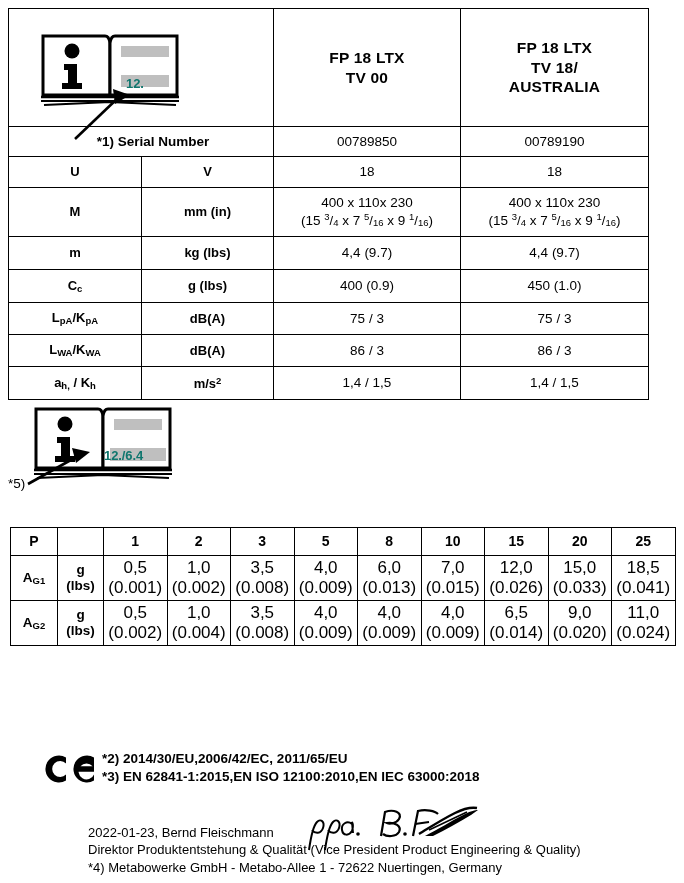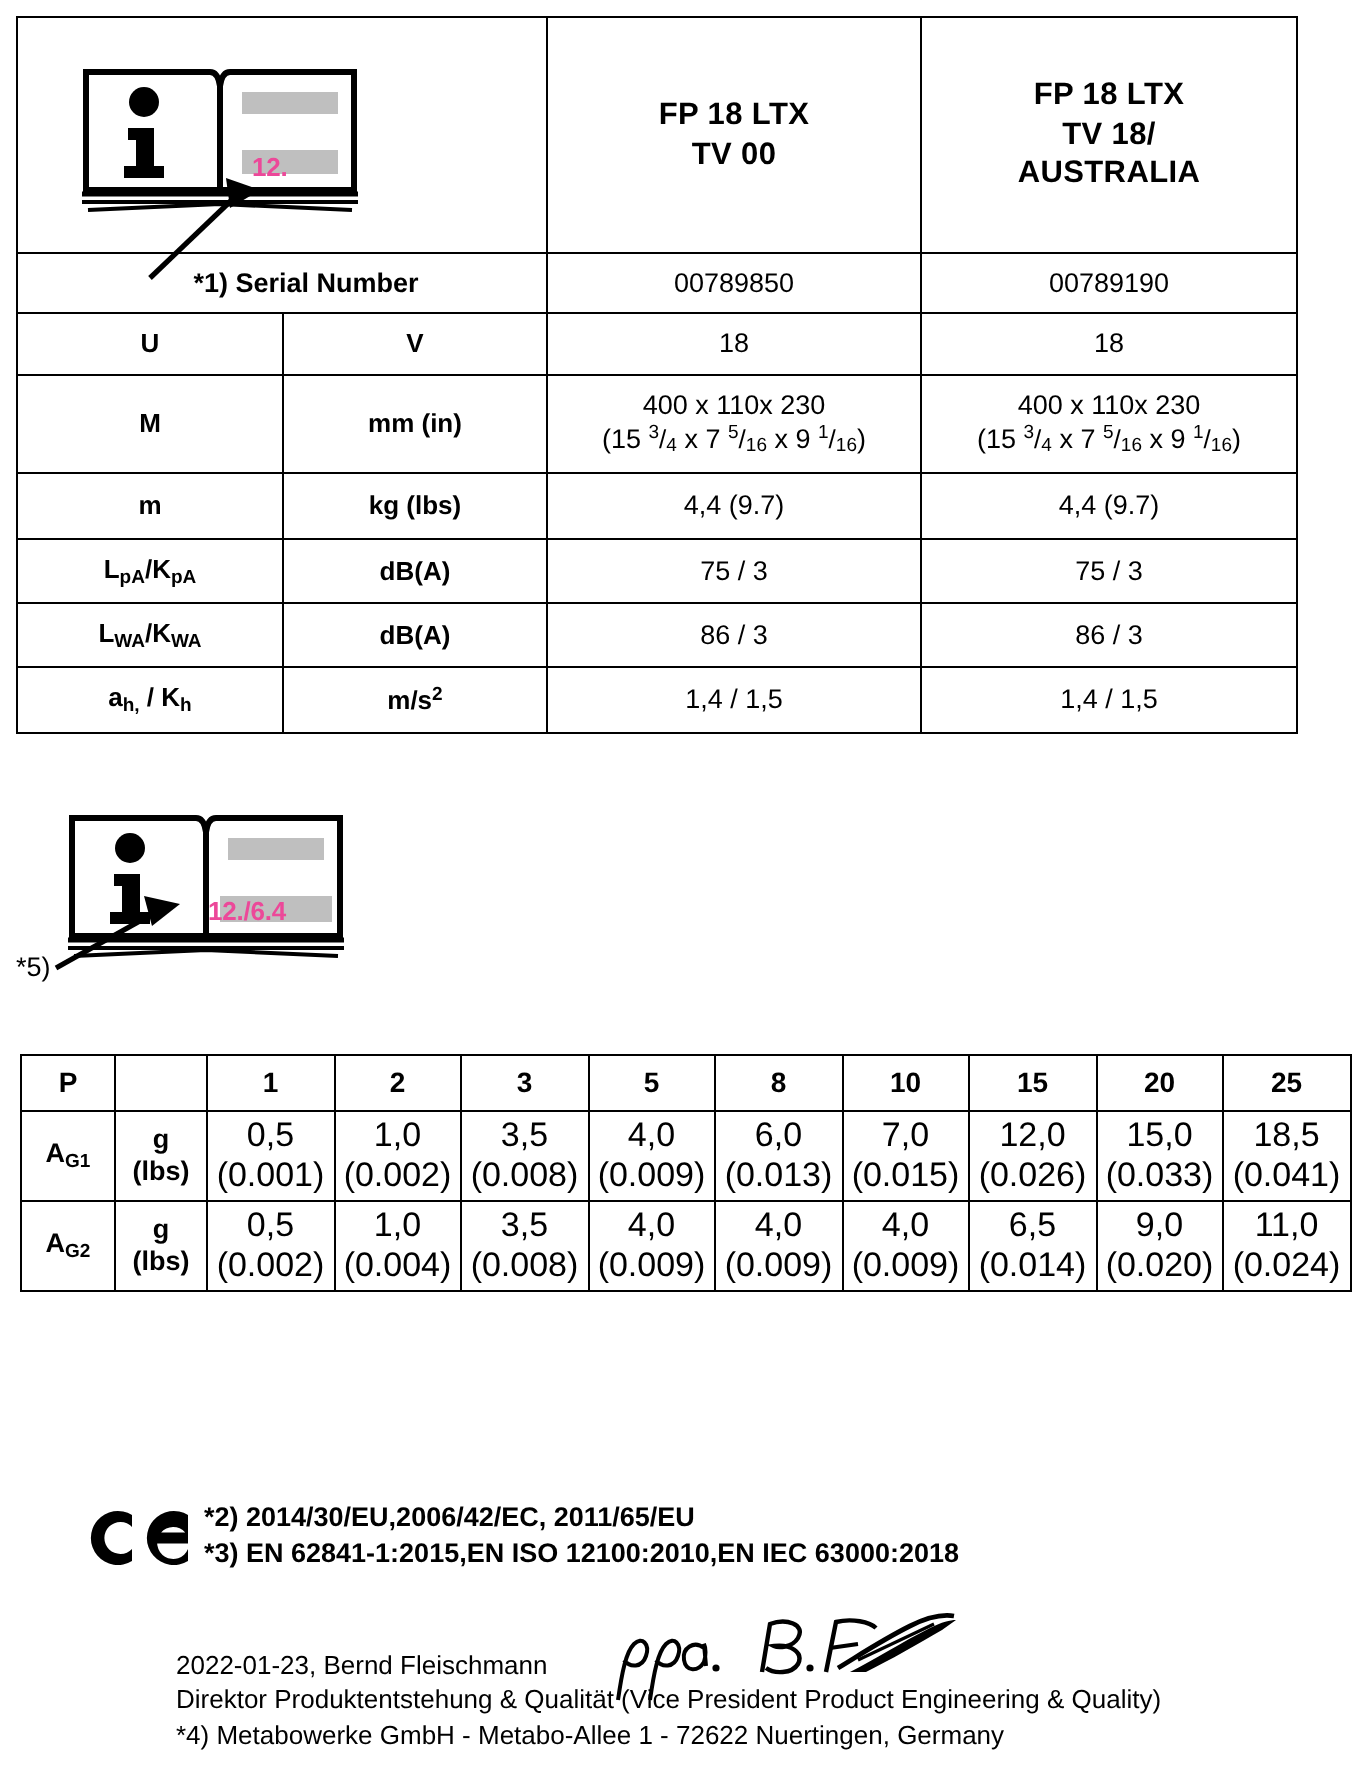--- a/index.html
+++ b/index.html
@@ -79,21 +79,21 @@
   .book {
     position: relative;
     width: 142px;
     height: 78px;
   }
   .book svg { display: block; }
   .book-note {
     position: absolute;
     font-weight: bold;
     font-size: 13px;
-    color: #ec4899;
+    color: #0f766e;
     letter-spacing: -.1px;
   }
 
   
   #icon-block-1 {
     position: absolute;
     left: 30px;
     top: 22px;
   }
   #icon-block-1 .book-note { left: 87px; top: 45px; }
@@ -263,20 +263,28 @@
         </td>
       </tr>
 
       <tr class="row-mm">
         <td>m</td>
         <td>kg (lbs)</td>
         <td class="val">4,4 (9.7)</td>
         <td class="val">4,4 (9.7)</td>
       </tr>
 
+      <tr class="row-cc">
+        <td>
+          <span>C</span><sub>c</sub>
+        </td>
+        <td>g (lbs)</td>
+        <td class="val">400 (0.9)</td>
+        <td class="val">450 (1.0)</td>
+      </tr>
 
       <tr class="row-db">
         <td>
           L<sub>pA</sub>/K<sub>pA</sub>
         </td>
         <td>dB(A)</td>
         <td class="val">75 / 3</td>
         <td class="val">75 / 3</td>
       </tr>
 

